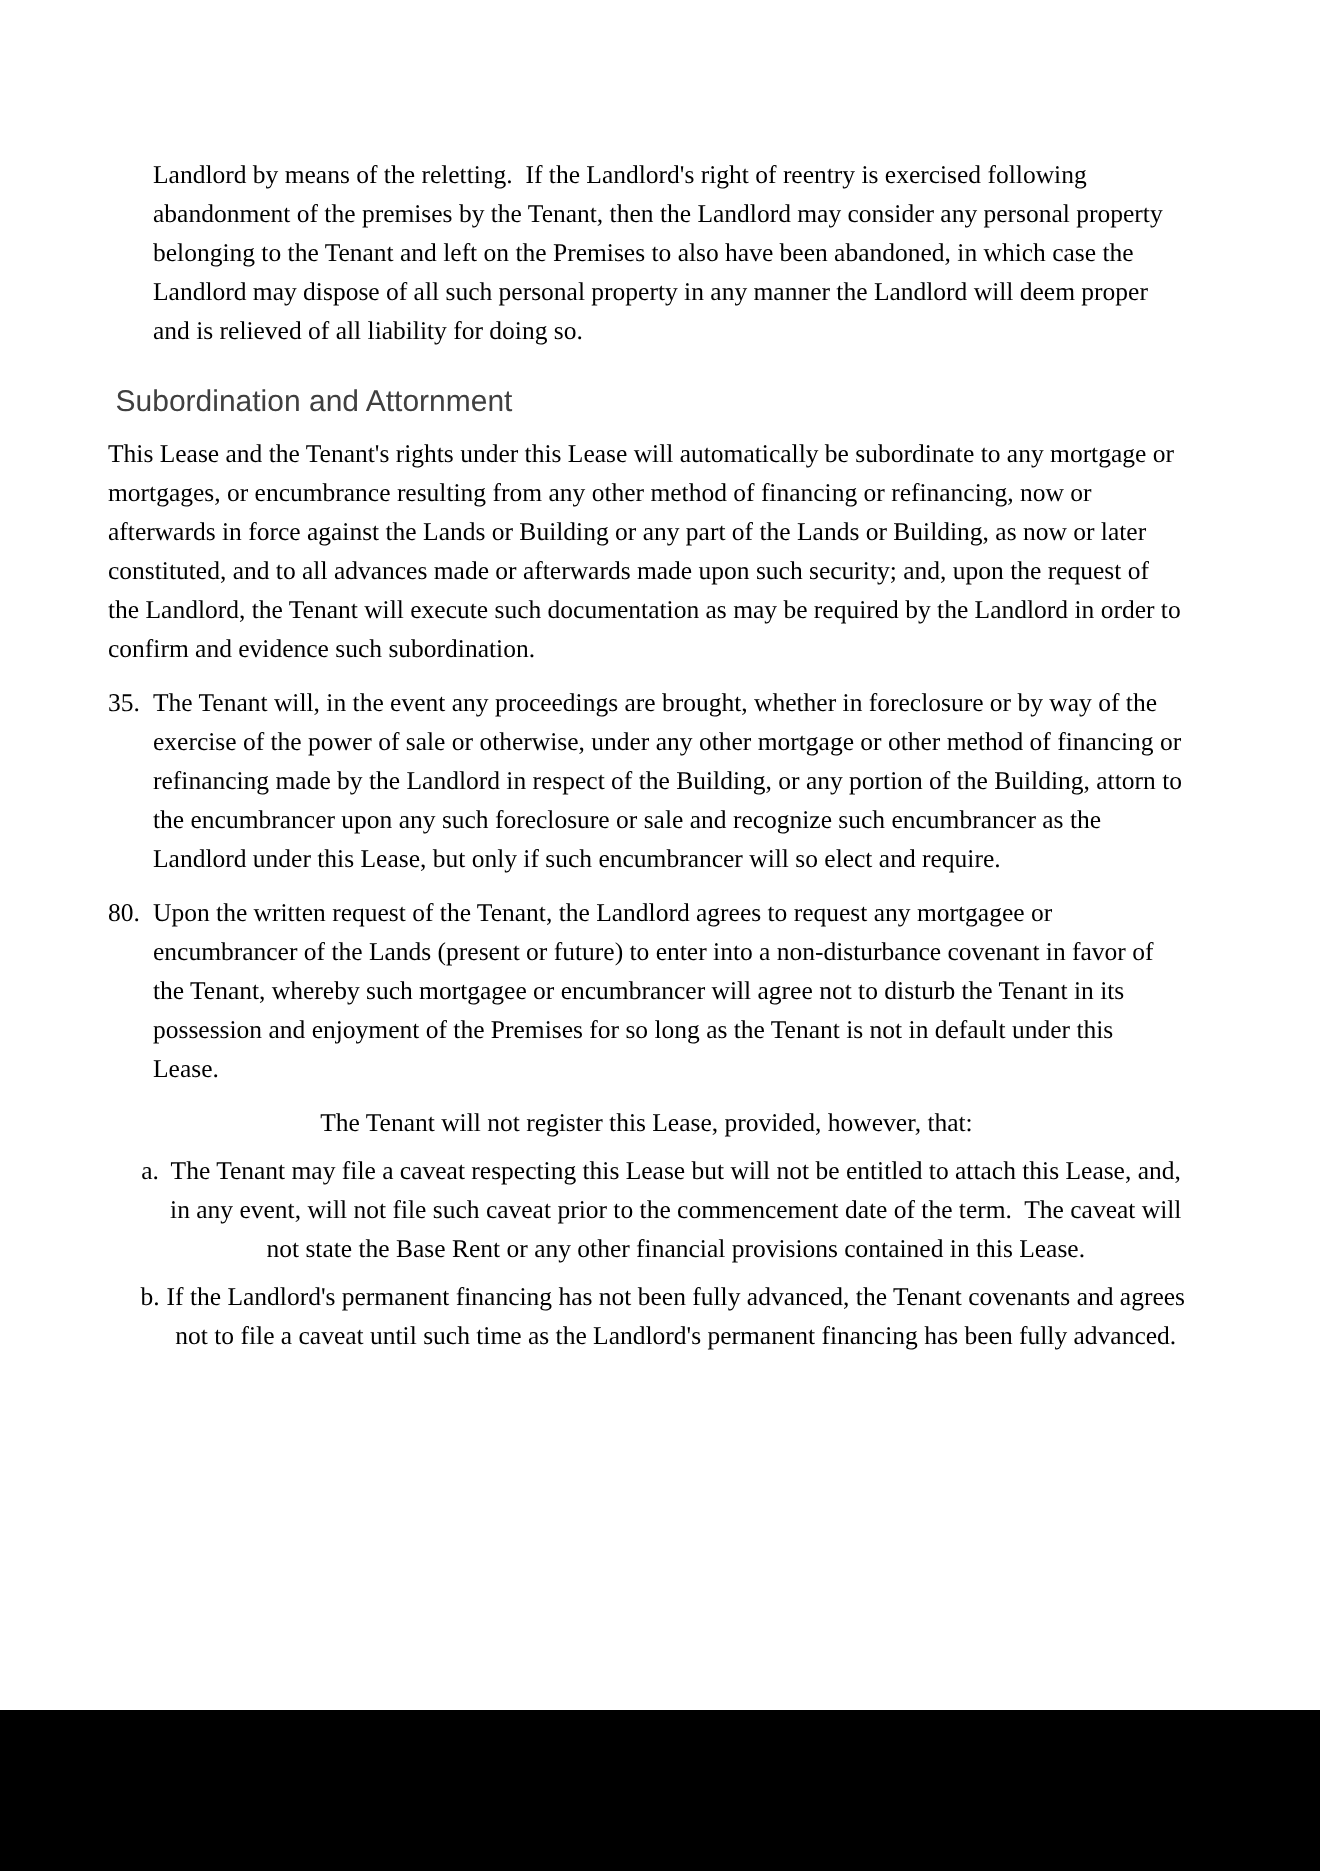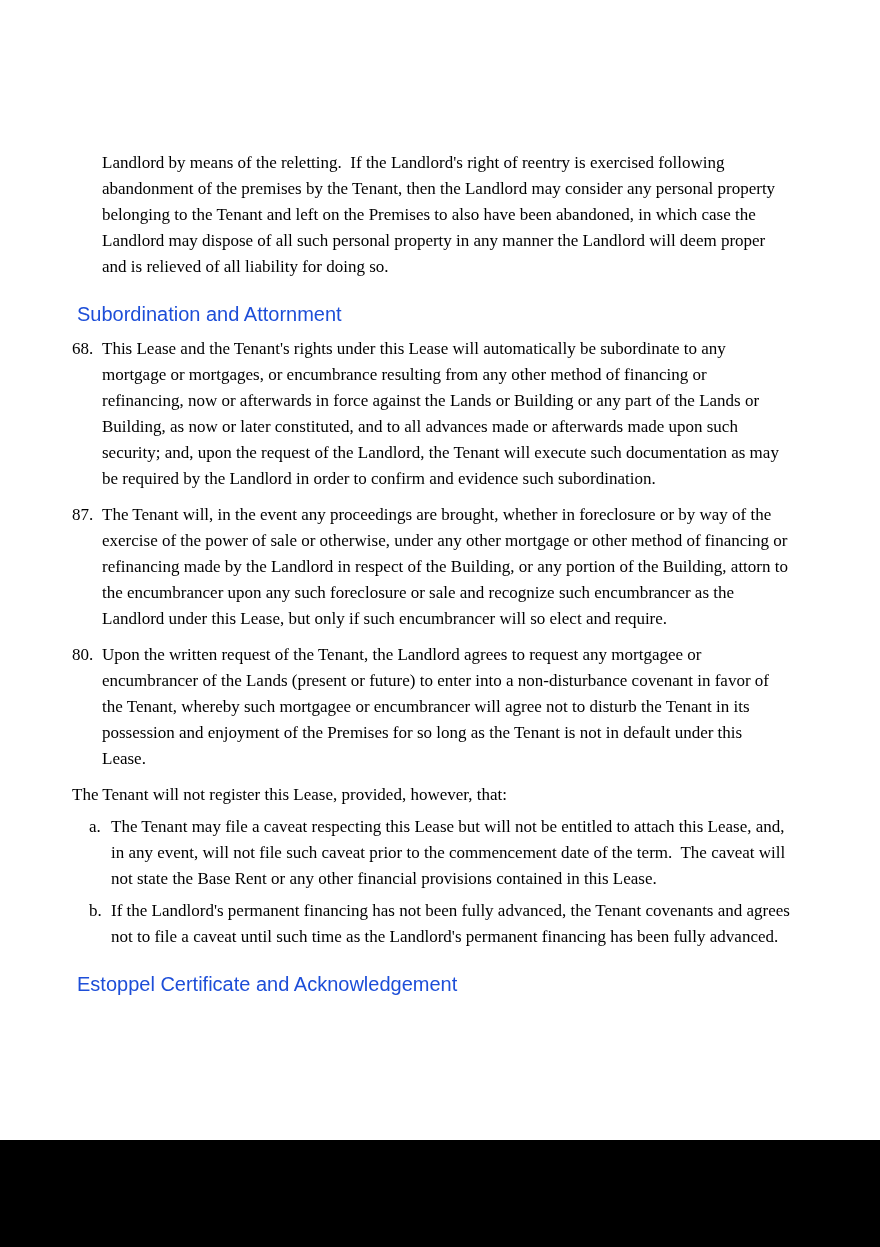--- a/index.html
+++ b/index.html
@@ -14,47 +14,47 @@
     position: absolute;
     top: 0; left: 0;
     width: 856px;
     box-sizing: border-box;
     padding: 104px 66px 0 72px;
     font-family: "Liberation Serif", "DejaVu Serif", serif;
     font-size: 17px;
     line-height: 26px;
     color: #000000;
     text-align: left;
-    margin-top: 46px;
   }
   .clause-text {
     margin: 0;
     white-space: pre-wrap;
   }
   .intro {
     margin-left: 30px;
   }
   .section-heading {
     font-family: "Liberation Sans", "DejaVu Sans", sans-serif;
     font-size: 20px;
     line-height: 24px;
     font-weight: 400;
-    color: #1d4ed8;
+    color: #404040;
     margin: 22px 0 10px 5px;
   }
   .clause {
     display: flex;
     margin-top: 10px;
   }
   .clause-num {
     flex: 0 0 30px;
   }
   .clause-body {
     flex: 1;
     min-width: 0;
+    text-align: center;
   }
   .subclause {
     display: flex;
     margin-top: 6px;
     margin-left: 17px;
   }
   .sub-letter {
     flex: 0 0 22px;
   }
   .footer-bar {
@@ -70,26 +70,25 @@
 <body>
 
 <div class="page">
   <div class="content">
 
     <p class="clause-text intro">Landlord by means of the reletting.  If the Landlord's right of reentry is exercised following abandonment of the premises by the Tenant, then the Landlord may consider any personal property belonging to the Tenant and left on the Premises to also have been abandoned, in which case the Landlord may dispose of all such personal property in any manner the Landlord will deem proper and is relieved of all liability for doing so.</p>
 
     <h2 class="section-heading">Subordination and Attornment</h2>
 
     <div class="clause">
-      <div class="clause-num">68.</div>
       <p class="clause-text">This Lease and the Tenant's rights under this Lease will automatically be subordinate to any mortgage or mortgages, or encumbrance resulting from any other method of financing or refinancing, now or afterwards in force against the Lands or Building or any part of the Lands or Building, as now or later constituted, and to all advances made or afterwards made upon such security; and, upon the request of the Landlord, the Tenant will execute such documentation as may be required by the Landlord in order to confirm and evidence such subordination.</p>
     </div>
 
     <div class="clause">
-      <div class="clause-num">87.</div>
+      <div class="clause-num">35.</div>
       <p class="clause-text">The Tenant will, in the event any proceedings are brought, whether in foreclosure or by way of the exercise of the power of sale or otherwise, under any other mortgage or other method of financing or refinancing made by the Landlord in respect of the Building, or any portion of the Building, attorn to the encumbrancer upon any such foreclosure or sale and recognize such encumbrancer as the Landlord under this Lease, but only if such encumbrancer will so elect and require.</p>
     </div>
 
     <div class="clause">
       <div class="clause-num">80.</div>
       <p class="clause-text">Upon the written request of the Tenant, the Landlord agrees to request any mortgagee or encumbrancer of the Lands (present or future) to enter into a non-disturbance covenant in favor of the Tenant, whereby such mortgagee or encumbrancer will agree not to disturb the Tenant in its possession and enjoyment of the Premises for so long as the Tenant is not in default under this Lease.</p>
     </div>
 
 
     <div class="clause">
@@ -101,18 +100,17 @@
           <p class="clause-text">The Tenant may file a caveat respecting this Lease but will not be entitled to attach this Lease, and, in any event, will not file such caveat prior to the commencement date of the term.  The caveat will not state the Base Rent or any other financial provisions contained in this Lease.</p>
         </div>
 
         <div class="subclause">
           <div class="sub-letter">b.</div>
           <p class="clause-text">If the Landlord's permanent financing has not been fully advanced, the Tenant covenants and agrees not to file a caveat until such time as the Landlord's permanent financing has been fully advanced.</p>
         </div>
       </div>
     </div>
 
-    <h2 class="section-heading">Estoppel Certificate and Acknowledgement</h2>
 
   </div>
 
   <div class="footer-bar"></div>
 </div>
 
 </body></html>

